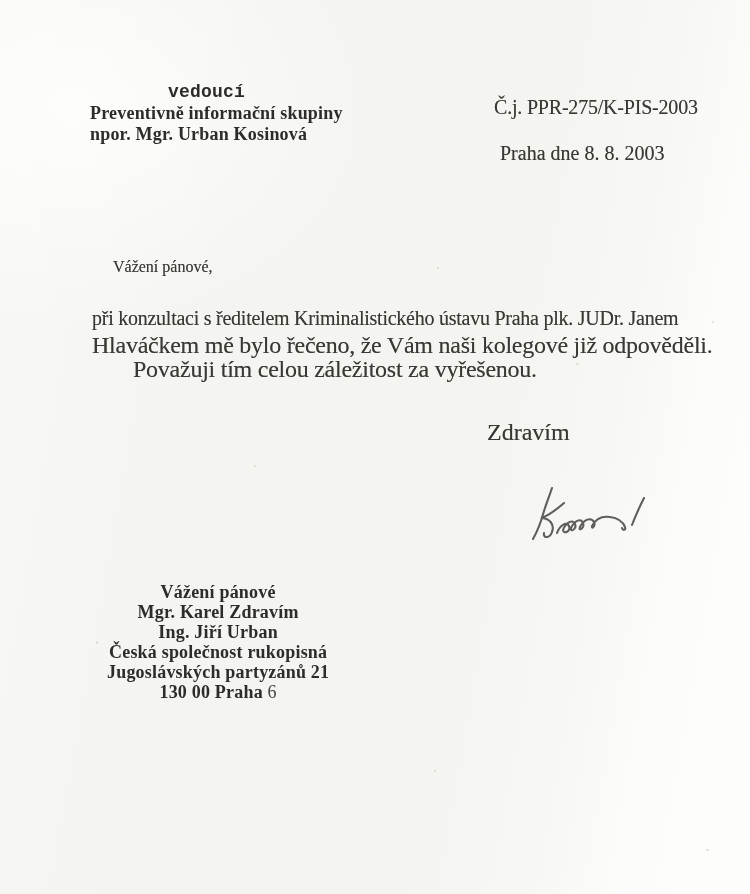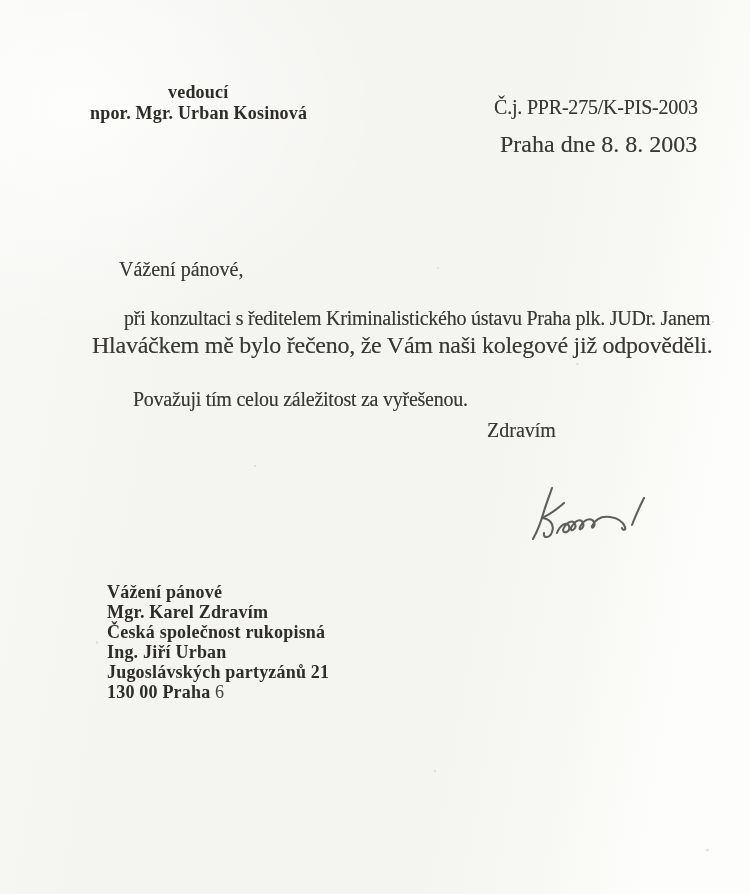--- a/index.html
+++ b/index.html
@@ -10,47 +10,48 @@
     overflow:hidden;
     font-family:"Liberation Serif", serif;
     background:
       radial-gradient(ellipse 430px 320px at 10% 12%, rgba(255,255,255,.75), rgba(255,255,255,0) 72%),
       linear-gradient(100deg, #f8f8f5 0%, #f4f4f1 28%, #f4f4f0 62%, #f7f7f4 76%, #fcfcfa 86%, #fdfdfb 100%);
   }
   .line{position:absolute;white-space:nowrap;color:#3a3834;text-shadow:0 0 .5px rgba(74,72,68,.55);font-family:Liberation Serif, serif;}
   .bold{font-weight:bold;color:#2e2c29;}
   
   .letterhead{position:absolute;left:90px;top:82px;font-size:18px;line-height:21px;letter-spacing:.2px;}
-  .letterhead .lh-title{margin-left:78px;}
+  .letterhead .lh-title{margin-left:78px;font-family:Liberation Mono, monospace;}
   
   .ref-number{left:494px;top:97px;font-size:20px;letter-spacing:-.2px;line-height:1;}
-  .place-date{left:500px;top:132px;font-size:24px;line-height:1;}
+  .place-date{left:500px;top:143px;font-size:20px;line-height:1;}
   
-  .salutation{left:119px;top:257px;font-size:20px;line-height:1.2;}
-  .body-l1{left:92px;top:306px;font-size:20px;letter-spacing:-.25px;line-height:1.2;margin-left:32px;}
+  .salutation{left:113px;top:257px;font-size:16px;line-height:1.2;}
+  .body-l1{left:92px;top:306px;font-size:20px;letter-spacing:-.25px;line-height:1.2;}
   .body-l2{left:92px;top:331px;font-size:24px;letter-spacing:-.25px;line-height:1.2;}
-  .body-l3{left:133px;top:355px;font-size:20px;letter-spacing:-.25px;line-height:1.2;margin-top:32px;}
-  .closing{left:487px;top:418px;font-size:20px;line-height:1.2;}
+  .body-l3{left:133px;top:355px;font-size:24px;letter-spacing:-.25px;line-height:1.2;}
+  .closing{left:487px;top:418px;font-size:24px;line-height:1.2;}
   
   .signature{position:absolute;left:505px;top:478px;width:160px;height:75px;}
   .signature svg{display:block;width:100%;height:100%;opacity:.88;}
   
   .recipient{position:absolute;left:107px;top:582px;font-size:18px;line-height:20px;letter-spacing:.2px;}
-  .recipient div{white-space:nowrap;}
+  .recipient div{white-space:nowrap;text-align:center;}
   .suffix-normal{font-weight:normal;color:#45433f;}
   
   .speck{position:absolute;border-radius:50%;background:#cfcec9;opacity:.7;}
 </style>
 </head>
 <body>
 
 <div class="page">
 
   <div class="letterhead bold">
     <div class="lh-title">vedoucí</div>
+    <div>Preventivně informační skupiny</div>
     <div>npor. Mgr. Urban Kosinová</div>
   </div>
 
   <div class="line ref-number">Č.j. PPR-275/K-PIS-2003</div>
   <div class="line place-date">Praha dne 8. 8. 2003</div>
 
   <div class="line salutation">Vážení pánové,</div>
   <div class="line body-l1">při konzultaci s ředitelem Kriminalistického ústavu Praha plk. JUDr. Janem</div>
   <div class="line body-l2">Hlaváčkem mě bylo řečeno, že Vám naši kolegové již odpověděli.</div>
   <div class="line body-l3">Považuji tím celou záležitost za vyřešenou.</div>
@@ -65,22 +66,22 @@
 
       <path d="M52,55 C55,47 62,43 64,48 C66,53 59,57 58,52 C61,44 68,41 70,46 C72,51 65,55 66,50 C70,42 76,40 78,45 C80,50 73,54 75,49 C79,41 86,39 89,44 C91,48 86,52 87,48 C91,40 98,38 105,39 C113,40 118,44 120,49 C121,52 118,53 117,50"></path>
 
       <path d="M127,47 C130,39 135,28 139,20"></path>
     </svg>
   </div>
 
   <div class="recipient bold">
     <div>Vážení pánové</div>
     <div>Mgr. Karel Zdravím</div>
+    <div>Ing. Jiří Urban</div>
     <div>Česká společnost rukopisná</div>
-    <div>Ing. Jiří Urban</div>
     <div>Jugoslávských partyzánů 21</div>
     <div><span>130 00 Praha</span> <span class="suffix-normal">6</span></div>
   </div>
 
   <div class="speck" style="left:437px;top:267px;width:2px;height:2px;"></div>
   <div class="speck" style="left:576px;top:363px;width:3px;height:2px;"></div>
   <div class="speck" style="left:712px;top:321px;width:2px;height:2px;"></div>
   <div class="speck" style="left:254px;top:465px;width:2px;height:2px;"></div>
   <div class="speck" style="left:96px;top:641px;width:2px;height:3px;"></div>
   <div class="speck" style="left:706px;top:849px;width:3px;height:2px;"></div>

